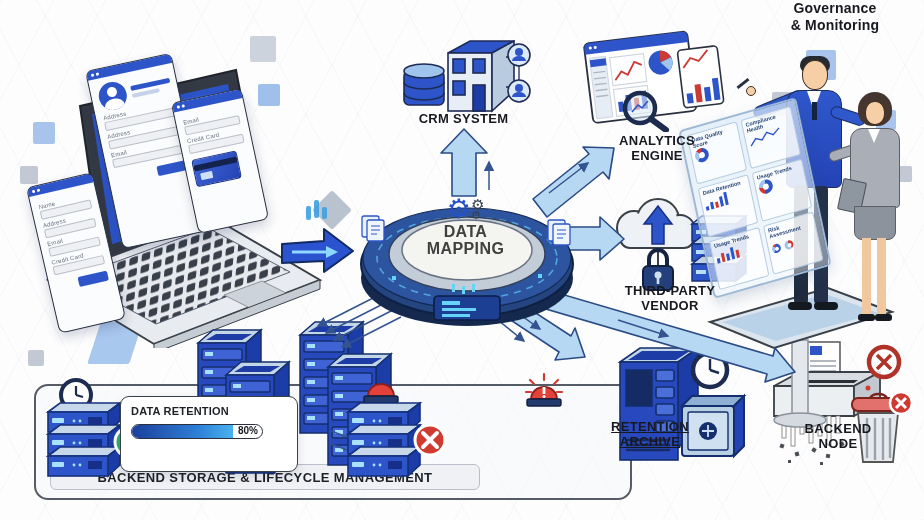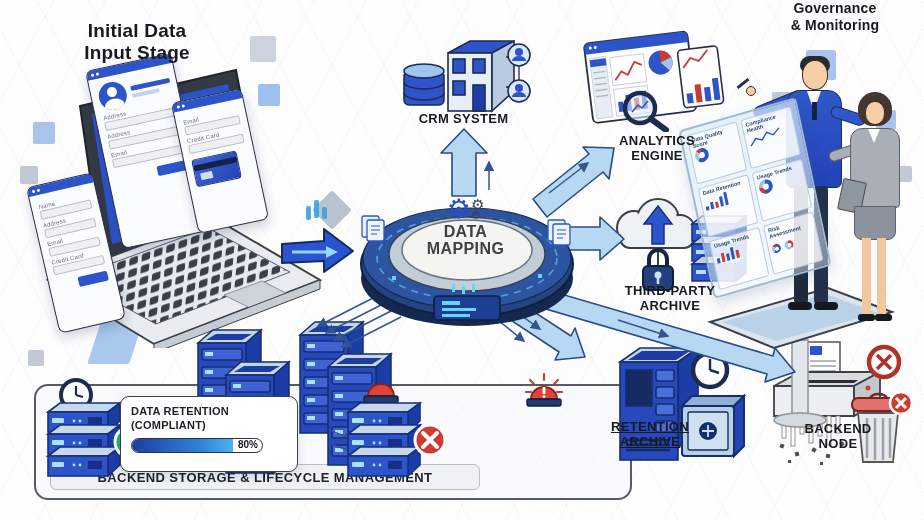--- a/index.html
+++ b/index.html
@@ -77,22 +77,20 @@
   <div class="sq" style="left:94px;top:322px;width:42px;height:42px;background:#a9c8ee;transform:skewX(-18deg);"></div>
   <div class="sq" style="left:28px;top:350px;width:16px;height:16px;background:#c2c9d4;"></div>
   <div class="sq" style="left:250px;top:36px;width:26px;height:26px;background:#ccd3dd;"></div>
   <div class="sq" style="left:258px;top:84px;width:22px;height:22px;background:#9fc0ea;"></div>
   <div class="sq" style="left:318px;top:196px;width:28px;height:28px;background:#b9c2cf;transform:rotate(45deg);"></div>
   <div class="sq" style="left:806px;top:50px;width:30px;height:30px;background:#a9c4ec;"></div>
   <div class="sq" style="left:772px;top:92px;width:24px;height:24px;background:#c2c9d4;"></div>
   <div class="sq" style="left:876px;top:110px;width:20px;height:20px;background:#a9c4ec;"></div>
   <div class="sq" style="left:896px;top:166px;width:16px;height:16px;background:#c2c9d4;"></div>
 
-  <div class="abs title" style="left:52px;top:20px;width:170px;font-size:19px;">Initial Data
-Input Stage</div>
   <div class="abs title" style="left:756px;top:0;width:158px;font-size:14px;">Governance
 &amp; Monitoring</div>
 
   <div class="abs" style="left:28px;top:48px;width:310px;height:300px;z-index:3;">
     <svg width="310" height="300" viewBox="0 0 310 300">
       <defs>
         <pattern id="keys" width="13" height="11" patternUnits="userSpaceOnUse" patternTransform="rotate(-19) skewX(-24)">
           <rect width="13" height="11" fill="#e6e9ee"></rect>
             <rect x="1" y="1" width="9" height="7" rx="1.5" fill="#394049"></rect>
         </pattern>
@@ -323,21 +321,21 @@
         <polygon points="140,54 150,46 150,63 140,71" fill="#1c3da8"></polygon>
       <rect x="96" y="54" width="44" height="17" fill="#2d55c9"></rect>
         <rect x="100" y="60" width="10" height="4" fill="#bfe4ff" stroke="none"></rect>
       <polygon points="96,74 106,66 150,66 140,74" fill="#c6d8ea"></polygon>
         <polygon points="140,74 150,66 150,83 140,91" fill="#1c3da8"></polygon>
       <rect x="96" y="74" width="44" height="17" fill="#2d55c9"></rect>
         <rect x="100" y="80" width="10" height="4" fill="#bfe4ff" stroke="none"></rect>
     </g>
   </svg>
   <div class="node-label" style="left:605px;top:284px;width:130px;">THIRD-PARTY
-ARCHIVE</div>
+VENDOR</div>
 
   <svg class="icon-svg" style="left:558px;top:340px;" width="190" height="130" viewBox="0 0 190 130">
     <g stroke="#152f6e" stroke-width="1.6">
       <polygon points="62,22 82,8 140,8 120,22" fill="#c3d6e8"></polygon>
       <polygon points="70,20 84,11 132,11 118,20" fill="#1d3ca6" stroke="none"></polygon>
       <polygon points="120,22 140,8 140,88 120,108" fill="#1c3da8"></polygon>
       <rect x="62" y="22" width="58" height="98" fill="#2849bd"></rect>
       <rect x="68" y="30" width="26" height="36" fill="#142c63"></rect>
       <rect x="98" y="30" width="18" height="11" rx="2" fill="#4a6fd8"></rect>
         <rect x="98" y="47" width="18" height="11" rx="2" fill="#4a6fd8"></rect>
@@ -564,21 +562,20 @@
         <line x1="40" y1="20" x2="35" y2="20"></line>
     </g>
     <path d="M9 27 a13 12 0 0 1 26 0 Z" fill="#e2423a" stroke="#8e1f1a" stroke-width="1.8"></path>
     <rect x="20.6" y="15" width="2.8" height="7" fill="#fff"></rect>
       <circle cx="22" cy="24.5" r="1.5" fill="#fff"></circle>
     <rect x="5" y="27" width="34" height="7" rx="2" fill="#223a6e" stroke="#101f3f" stroke-width="1.4"></rect>
   </svg>
 
   <div class="datacard" style="left:120px;top:396px;width:178px;height:76px;">
     <div class="dc-title">DATA RETENTION</div>
-    <div class="dc-title">(COMPLIANT)</div>
     <div class="dc-bar" style="width:132px;">
       <div class="dc-fill-blue" style="width:78%"></div>
       <span class="dc-val">80%</span>
     </div>
   </div>
 
   <svg class="icon-svg" style="left:706px;top:282px;" width="190" height="150" viewBox="0 0 190 150">
     <rect x="86" y="58" width="16" height="78" fill="#e4e7eb" stroke="#8a929c" stroke-width="1.5"></rect>
     <ellipse cx="94" cy="138" rx="26" ry="7" fill="#d5dae0" stroke="#8a929c" stroke-width="1.5"></ellipse>
     <polygon points="4,40 122,6 186,30 68,66" fill="#dce5ee" stroke="#3a4048" stroke-width="2"></polygon>

